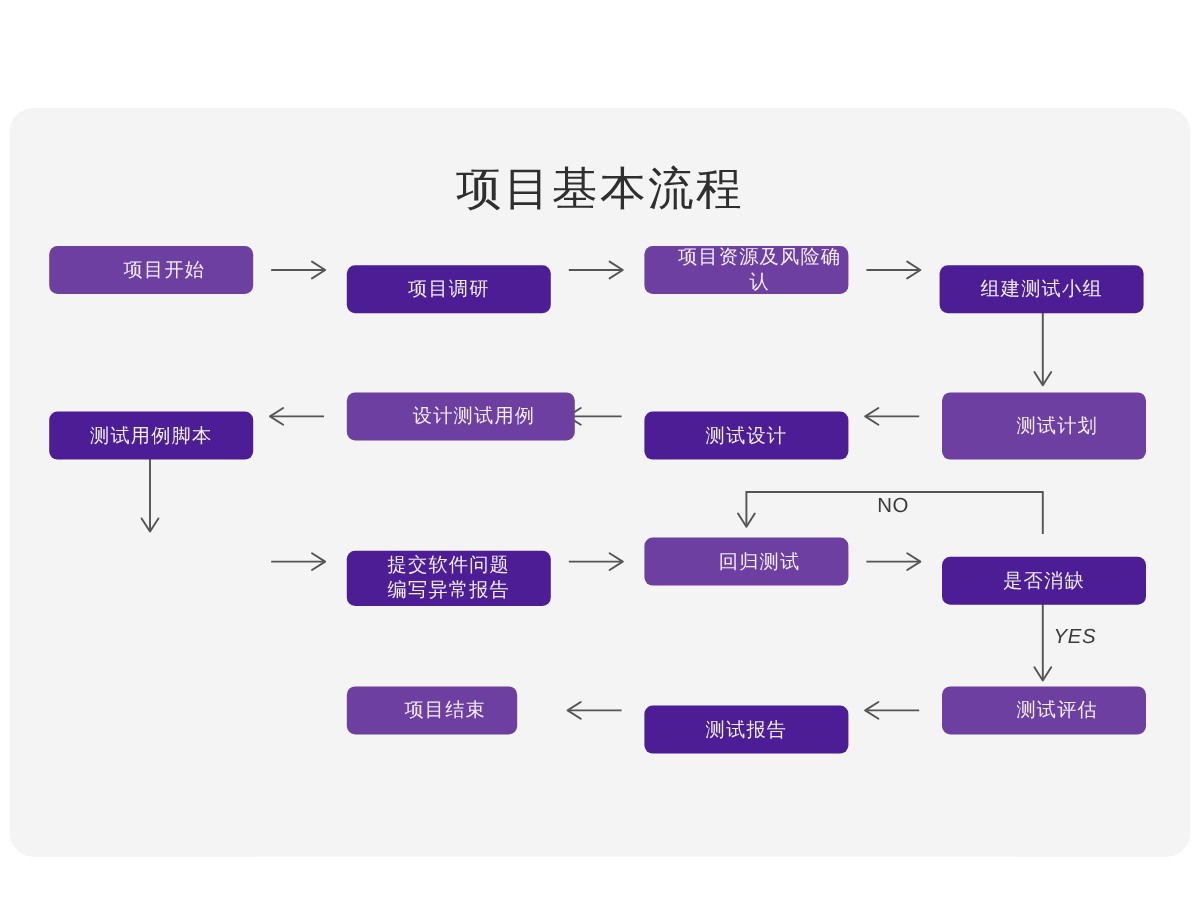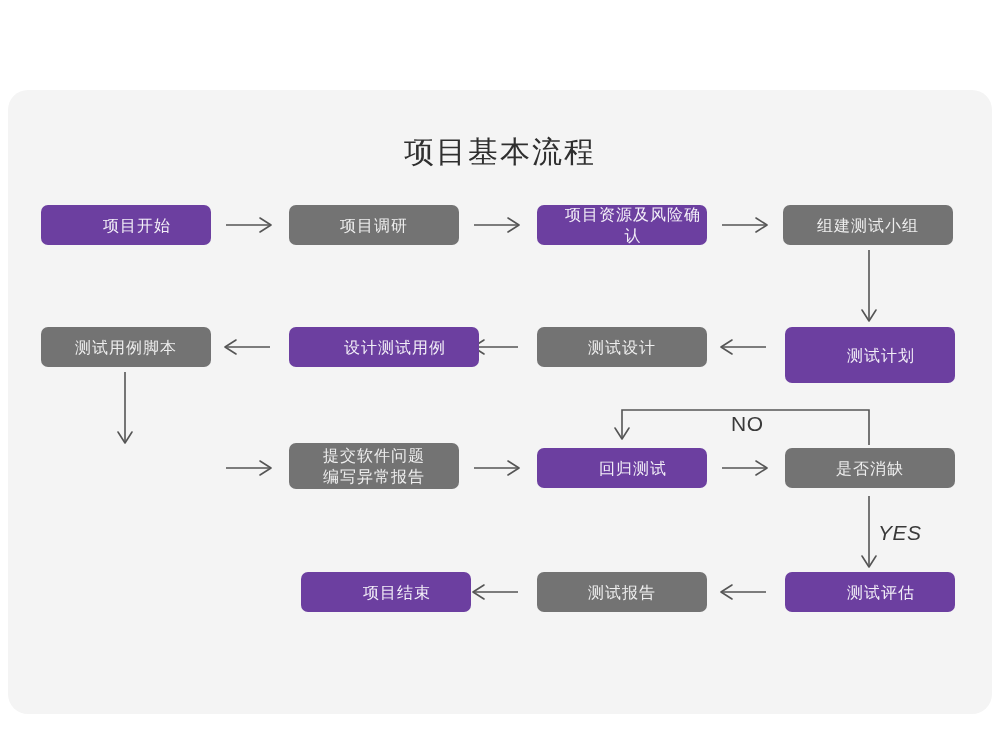--- a/index.html
+++ b/index.html
@@ -27,21 +27,21 @@
     height: 624px;
     background: #f4f4f4;
     border-radius: 20px;
   }
   #page-title {
     position: absolute;
     left: 0;
     top: 132px;
     width: 1000px;
     text-align: center;
-    font-size: 30px;
+    font-size: 38px;
     letter-spacing: 2px;
     color: #2f2f2f;
     font-weight: 400;
   }
   .node {
     position: absolute;
     display: flex;
     align-items: center;
     justify-content: center;
     text-align: center;
@@ -52,22 +52,23 @@
     box-sizing: border-box;
     padding: 2px 6px;
     white-space: pre-line;
   }
   .node.purple {
     background: #6c3fa0;
     color: #f2eef7;
     padding-left: 28px;
   }
   .node.gray {
-    background: #737373;
+    background: #4c1d95;
     color: #eeeeee;
+    margin-top: 16px;
   }
   .arrow-svg {
     position: absolute;
     left: 0;
     top: 0;
     width: 1000px;
     height: 750px;
     pointer-events: none;
     overflow: visible;
   }
@@ -78,21 +79,21 @@
   }
   .arrow-head {
     stroke: #555555;
     stroke-width: 1.6;
     fill: none;
     stroke-linecap: round;
     stroke-linejoin: round;
   }
   .edge-label {
     position: absolute;
-    font-size: 21px;
+    font-size: 17px;
     color: #3a3a3a;
     letter-spacing: 0.5px;
   }
 </style>
 </head>
 <body>
 
 <div id="stage">
 
   <div id="card"></div>
@@ -181,17 +182,17 @@
   <div class="node gray" style="left:41px; top:327px; width:170px; height:40px;">测试用例脚本</div>
   <div class="node purple" style="left:289px; top:327px; width:190px; height:40px;">设计测试用例</div>
   <div class="node gray" style="left:537px; top:327px; width:170px; height:40px;">测试设计</div>
   <div class="node purple" style="left:785px; top:327px; width:170px; height:56px;">测试计划</div>
 
   <div class="node gray" style="left:289px; top:443px; width:170px; height:46px;">提交软件问题
 编写异常报告</div>
   <div class="node purple" style="left:537px; top:448px; width:170px; height:40px;">回归测试</div>
   <div class="node gray" style="left:785px; top:448px; width:170px; height:40px;">是否消缺</div>
 
-  <div class="node purple" style="left:289px; top:572px; width:170px; height:40px;margin-left:12px;">项目结束</div>
+  <div class="node purple" style="left:289px; top:572px; width:142px; height:40px;">项目结束</div>
   <div class="node gray" style="left:537px; top:572px; width:170px; height:40px;">测试报告</div>
   <div class="node purple" style="left:785px; top:572px; width:170px; height:40px;">测试评估</div>
 
 </div>
 
 </body></html>

